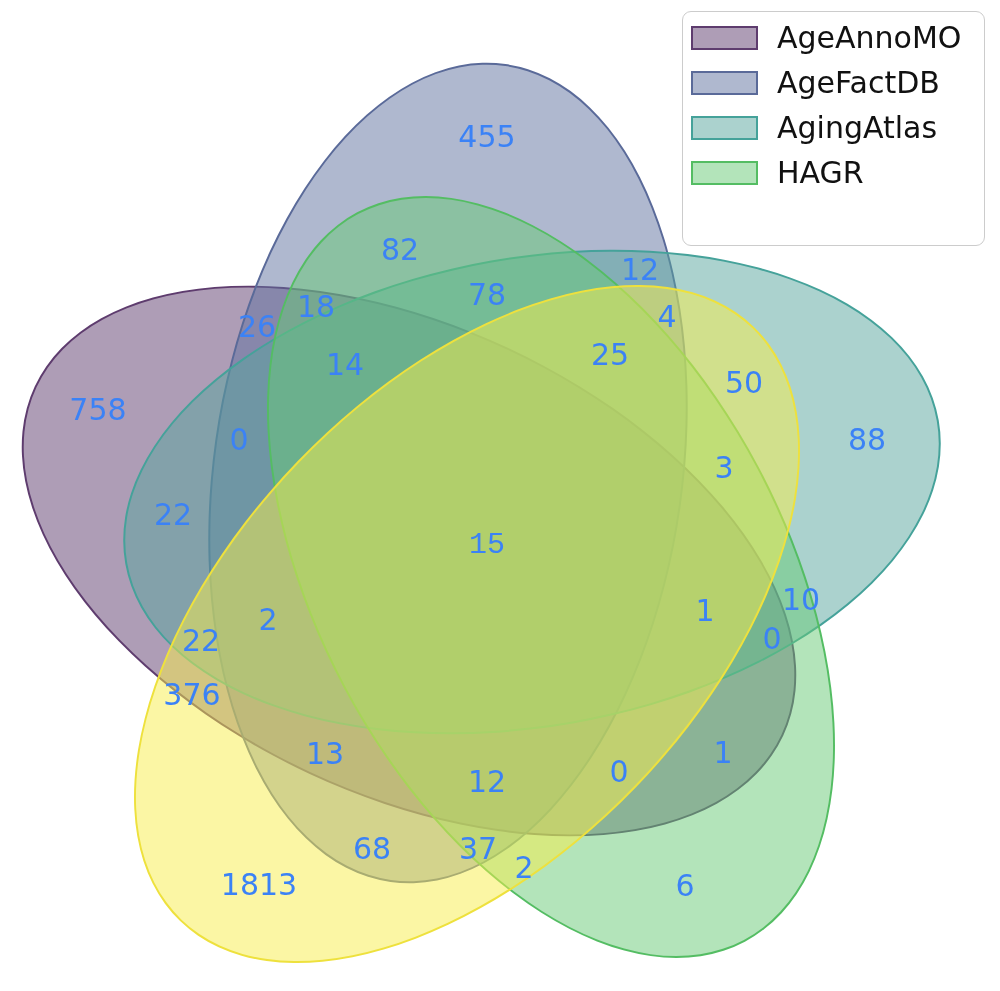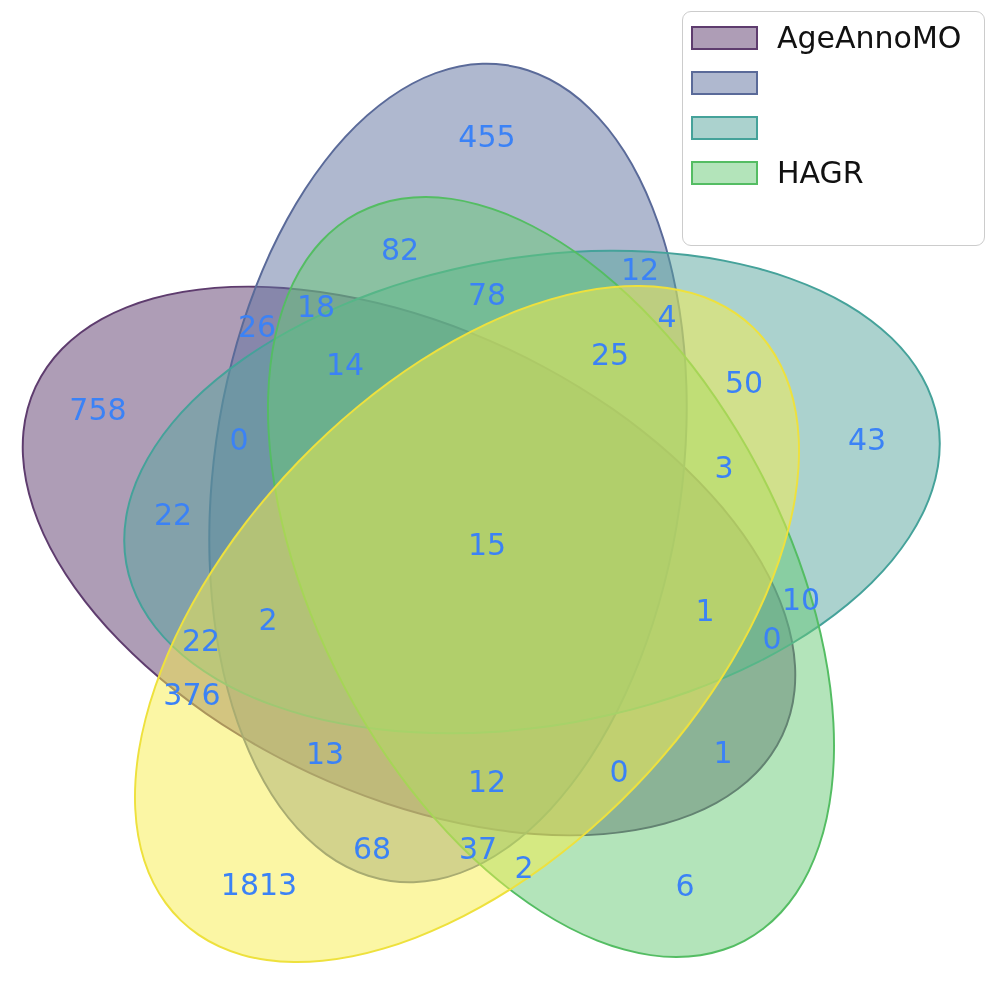--- a/index.html
+++ b/index.html
@@ -74,24 +74,24 @@
       <div class="region-label" style="left: 640px; top: 270px;">12</div>
       <div class="region-label" style="left: 487px; top: 287px; margin-top: 8px;">78</div>
       <div class="region-label" style="left: 316px; top: 307px;">18</div>
       <div class="region-label" style="left: 667px; top: 317px;">4</div>
       <div class="region-label" style="left: 257px; top: 327px;">26</div>
       <div class="region-label" style="left: 610px; top: 355px;">25</div>
       <div class="region-label" style="left: 345px; top: 365px;">14</div>
       <div class="region-label" style="left: 744px; top: 383px;">50</div>
       <div class="region-label" style="left: 98px; top: 410px;">758</div>
       <div class="region-label" style="left: 239px; top: 440px;">0</div>
-      <div class="region-label" style="left: 867px; top: 440px;">43</div>
+      <div class="region-label" style="left: 867px; top: 440px;">88</div>
       <div class="region-label" style="left: 724px; top: 468px;">3</div>
       <div class="region-label" style="left: 173px; top: 515px;">22</div>
-      <div class="region-label" style="left: 487px; top: 545px;">15</div>
+      <div class="region-label" style="left: 487px; top: 545px; font-family: Liberation Mono, monospace;">15</div>
       <div class="region-label" style="left: 801px; top: 600px;">10</div>
       <div class="region-label" style="left: 705px; top: 611px;">1</div>
       <div class="region-label" style="left: 268px; top: 620px;">2</div>
       <div class="region-label" style="left: 772px; top: 639px;">0</div>
       <div class="region-label" style="left: 201px; top: 641px;">22</div>
       <div class="region-label" style="left: 192px; top: 695px;">376</div>
       <div class="region-label" style="left: 723px; top: 753px;">1</div>
       <div class="region-label" style="left: 325px; top: 754px;">13</div>
       <div class="region-label" style="left: 619px; top: 772px;">0</div>
       <div class="region-label" style="left: 487px; top: 782px;">12</div>
@@ -101,22 +101,24 @@
       <div class="region-label" style="left: 259px; top: 885px;">1813</div>
       <div class="region-label" style="left: 685px; top: 886px;">6</div>
     </div>
   <div id="legend">
       <div class="legend-row">
         <span class="legend-swatch" style="background: rgba(94, 60, 110, 0.5); border-color: rgb(94, 60, 110);"></span>
         <span class="legend-label">AgeAnnoMO</span>
       </div>
       <div class="legend-row">
         <span class="legend-swatch" style="background: rgba(96, 113, 160, 0.5); border-color: rgb(90, 106, 153);"></span>
+        <span class="legend-label">AgeFactDB</span>
       </div>
       <div class="legend-row">
         <span class="legend-swatch" style="background: rgba(88, 166, 158, 0.5); border-color: rgb(69, 162, 154);"></span>
+        <span class="legend-label">AgingAtlas</span>
       </div>
       <div class="legend-row">
         <span class="legend-swatch" style="background: rgba(104, 201, 117, 0.5); border-color: rgb(84, 189, 99);"></span>
         <span class="legend-label">HAGR</span>
       </div>
     </div>
 </div>
 
 </body></html>

